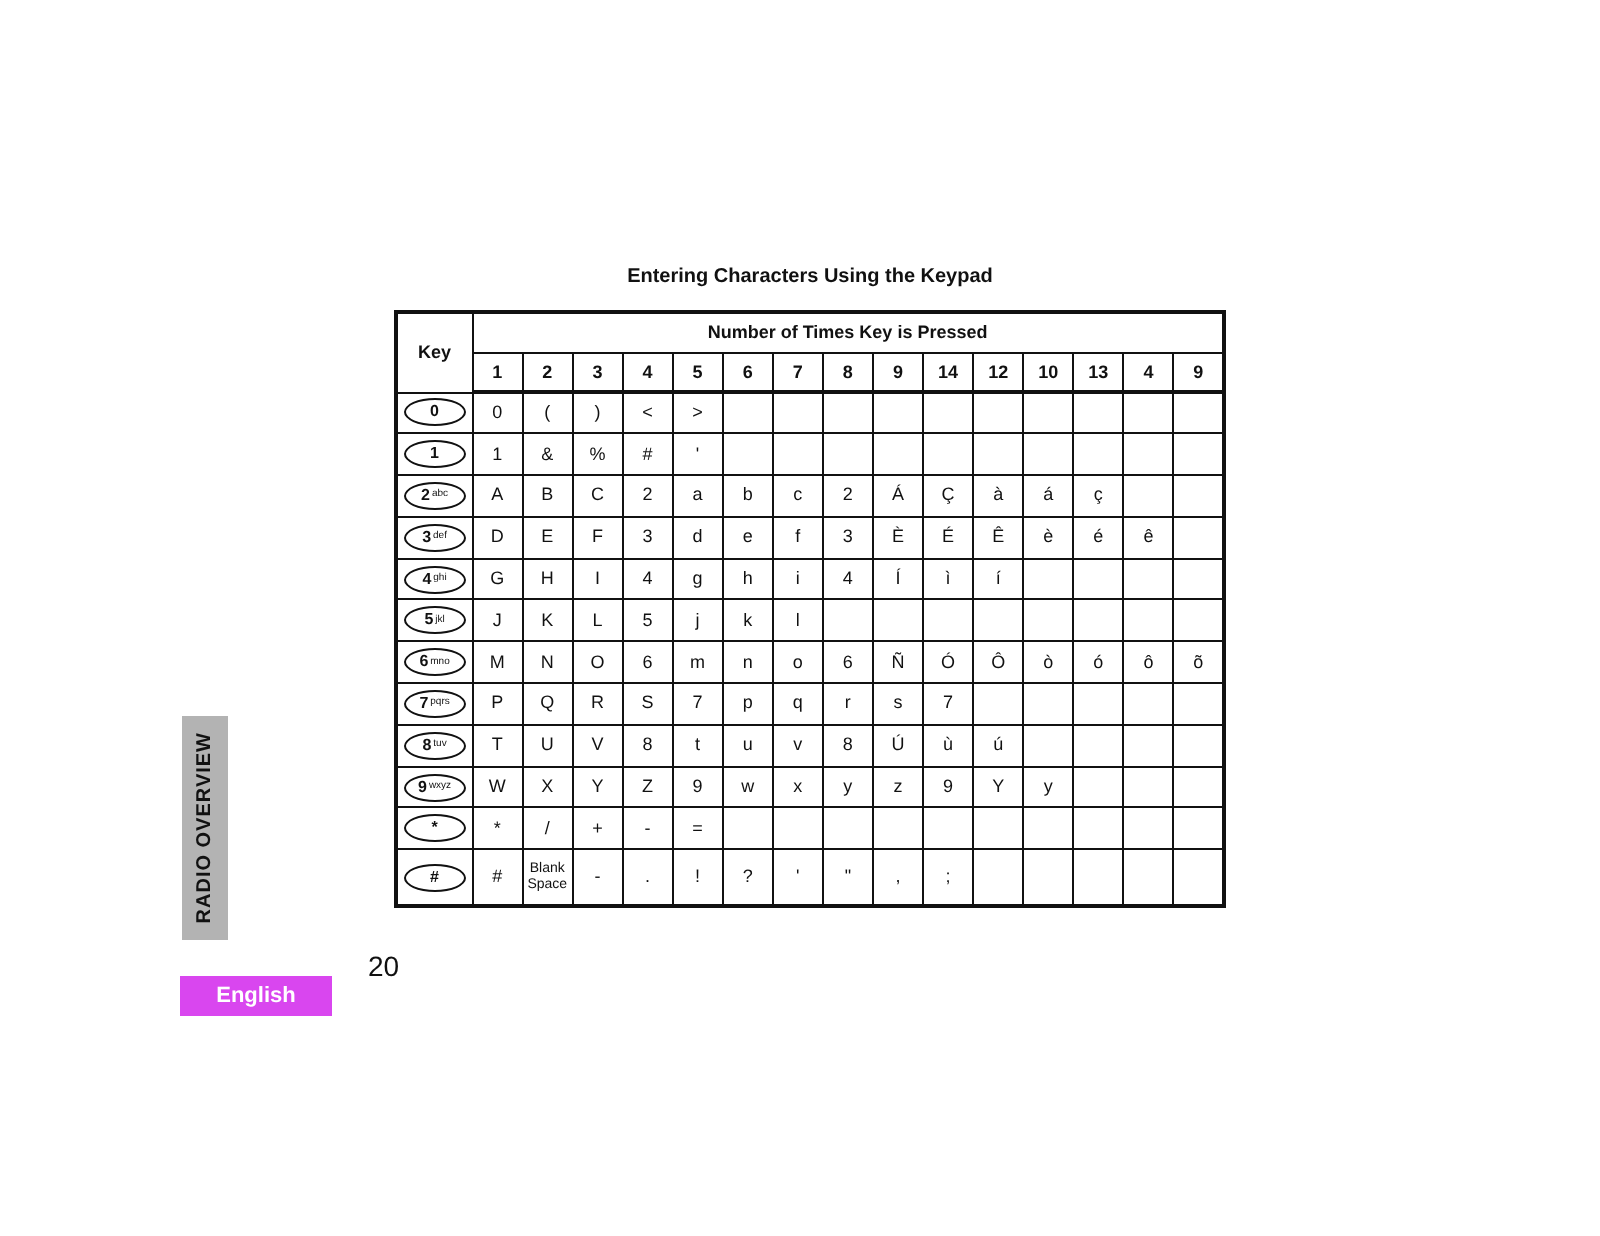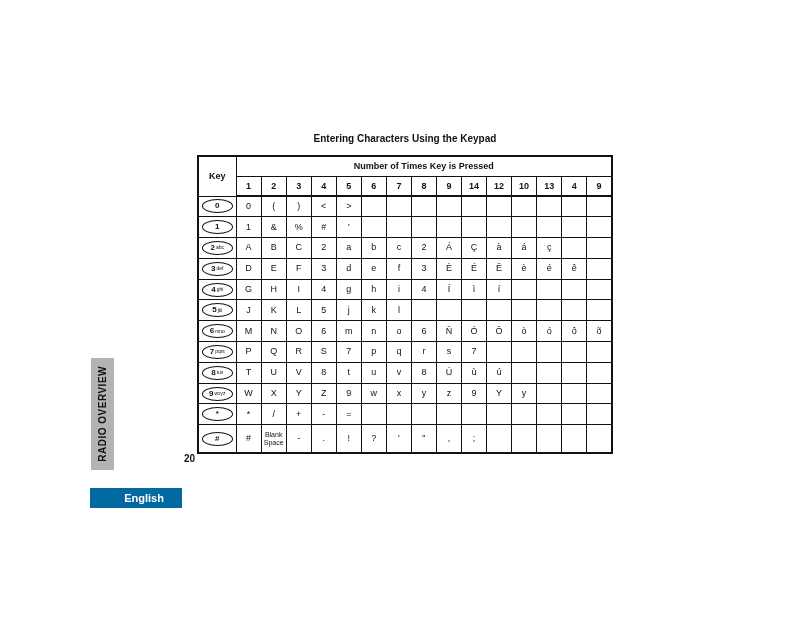--- a/index.html
+++ b/index.html
@@ -49,22 +49,22 @@
   .sidebar-bar{
     position:absolute;left:91px;top:358px;width:23px;height:112px;
     display:flex;align-items:center;justify-content:center;
   }
   .sidebar-label{
     writing-mode:vertical-rl;transform:rotate(180deg);
     font-weight:bold;font-size:10px;letter-spacing:0.5px;color:#111;
     white-space:nowrap;
   }
   .page-number{
-    position:absolute;left:184px;top:453px;
-    font-weight:bold;font-size:10px;color:#111;
+    position:absolute;left:184px;top:475px;
+    font-weight:normal;font-size:14px;color:#111;
   }
   .language-box{
     position:absolute;left:90px;top:488px;width:76px;height:20px;
     display:flex;align-items:center;justify-content:center;
     color:#ffffff;font-weight:bold;font-size:11px;
   }
 </style>
 </head>
 <body>
 
@@ -363,15 +363,15 @@
       </tr>
     </tbody>
 </table>
 
 <div class="sidebar-bar" style="background: rgb(179, 179, 179);">
   <span class="sidebar-label">RADIO OVERVIEW</span>
 </div>
 
 <div class="page-number">20</div>
 
-<div class="language-box" style="background: #0369a1; padding-left: 16px;">
+<div class="language-box" style="background: #d946ef;">
   <span>English</span>
 </div>
 
 </body></html>

